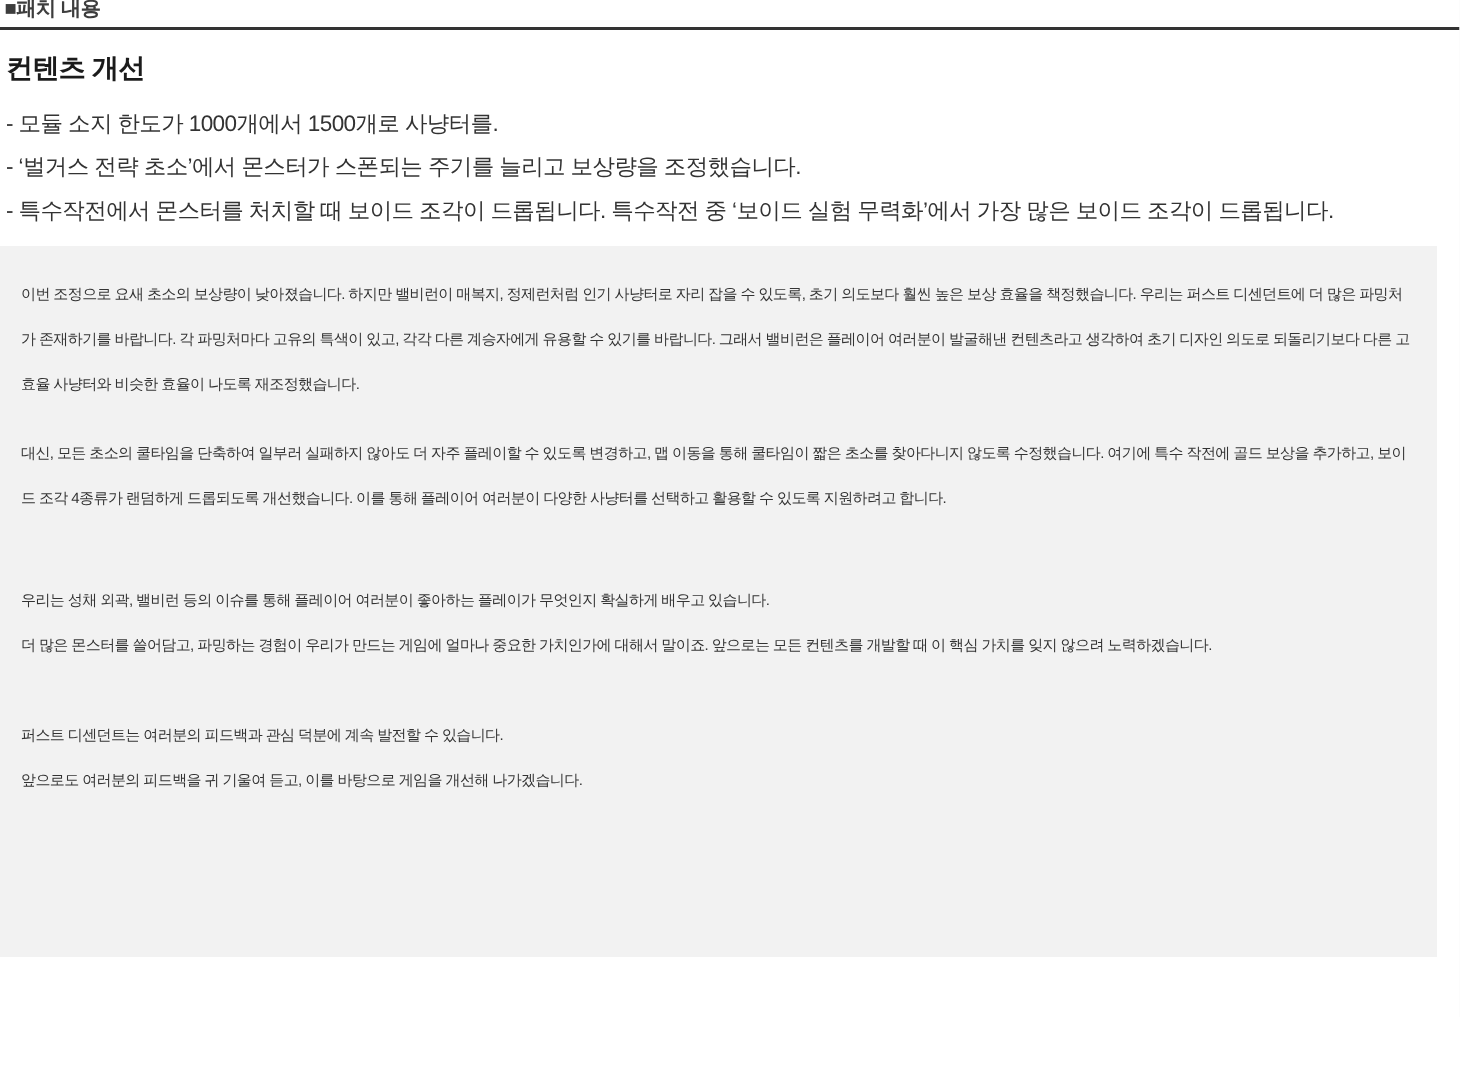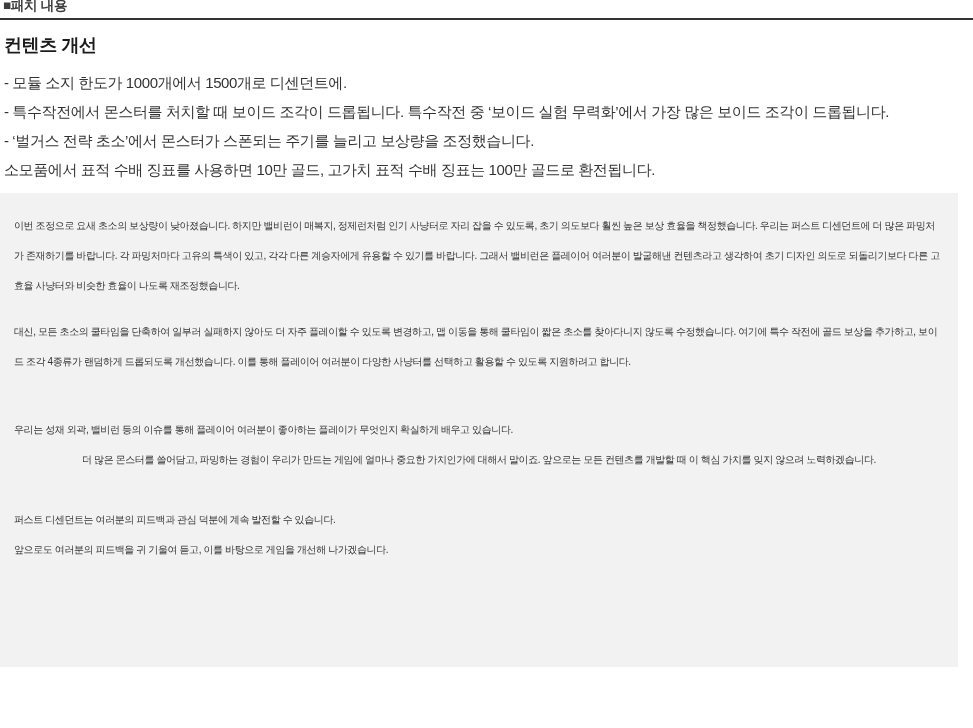--- a/index.html
+++ b/index.html
@@ -63,40 +63,39 @@
   .cp {
     margin: 0;
     font-size: 10px;
     line-height: 30px;
     color: #333333;
     letter-spacing: -0.4px;
   }
   .p1 { margin-top: 10px; }
   .p2 { margin-top: 16px; }
   .p3a { margin-top: 38px; }
-  .p3b { margin-top: 0; text-align: center; }
+  .p3b { margin-top: 0; }
   .p4a { margin-top: 30px; }
   .p4b { margin-top: 0; }
 </style>
 </head>
 <body>
 
 <div class="page">
 
   <div class="top-header">■패치 내용</div>
 
   <div class="rule"></div>
 
   <h2 class="section-title">컨텐츠 개선</h2>
 
   <div class="bullets">
-    <div class="bullet">- 모듈 소지 한도가 1000개에서 1500개로 디센던트에.</div>
+    <div class="bullet">- 모듈 소지 한도가 1000개에서 1500개로 사냥터를.</div>
+    <div class="bullet">- ‘벌거스 전략 초소’에서 몬스터가 스폰되는 주기를 늘리고 보상량을 조정했습니다.</div>
     <div class="bullet">- 특수작전에서 몬스터를 처치할 때 보이드 조각이 드롭됩니다. 특수작전 중 ‘보이드 실험 무력화’에서 가장 많은 보이드 조각이 드롭됩니다.</div>
-    <div class="bullet">- ‘벌거스 전략 초소’에서 몬스터가 스폰되는 주기를 늘리고 보상량을 조정했습니다.</div>
-    <div class="bullet">소모품에서 표적 수배 징표를 사용하면 10만 골드, 고가치 표적 수배 징표는 100만 골드로 환전됩니다.</div>
   </div>
 
   <div class="comment-box">
     <p class="cp p1">이번 조정으로 요새 초소의 보상량이 낮아졌습니다. 하지만 밸비런이 매복지, 정제런처럼 인기 사냥터로 자리 잡을 수 있도록, 초기 의도보다 훨씬 높은 보상 효율을 책정했습니다. 우리는 퍼스트 디센던트에 더 많은 파밍처가 존재하기를 바랍니다. 각 파밍처마다 고유의 특색이 있고, 각각 다른 계승자에게 유용할 수 있기를 바랍니다. 그래서 밸비런은 플레이어 여러분이 발굴해낸 컨텐츠라고 생각하여 초기 디자인 의도로 되돌리기보다 다른 고효율 사냥터와 비슷한 효율이 나도록 재조정했습니다.</p>
     <p class="cp p2">대신, 모든 초소의 쿨타임을 단축하여 일부러 실패하지 않아도 더 자주 플레이할 수 있도록 변경하고, 맵 이동을 통해 쿨타임이 짧은 초소를 찾아다니지 않도록 수정했습니다. 여기에 특수 작전에 골드 보상을 추가하고, 보이드 조각 4종류가 랜덤하게 드롭되도록 개선했습니다. 이를 통해 플레이어 여러분이 다양한 사냥터를 선택하고 활용할 수 있도록 지원하려고 합니다.</p>
     <p class="cp p3a">우리는 성채 외곽, 밸비런 등의 이슈를 통해 플레이어 여러분이 좋아하는 플레이가 무엇인지 확실하게 배우고 있습니다.</p>
     <p class="cp p3b">더 많은 몬스터를 쓸어담고, 파밍하는 경험이 우리가 만드는 게임에 얼마나 중요한 가치인가에 대해서 말이죠. 앞으로는 모든 컨텐츠를 개발할 때 이 핵심 가치를 잊지 않으려 노력하겠습니다.</p>
     <p class="cp p4a">퍼스트 디센던트는 여러분의 피드백과 관심 덕분에 계속 발전할 수 있습니다.</p>
     <p class="cp p4b">앞으로도 여러분의 피드백을 귀 기울여 듣고, 이를 바탕으로 게임을 개선해 나가겠습니다.</p>
   </div>

